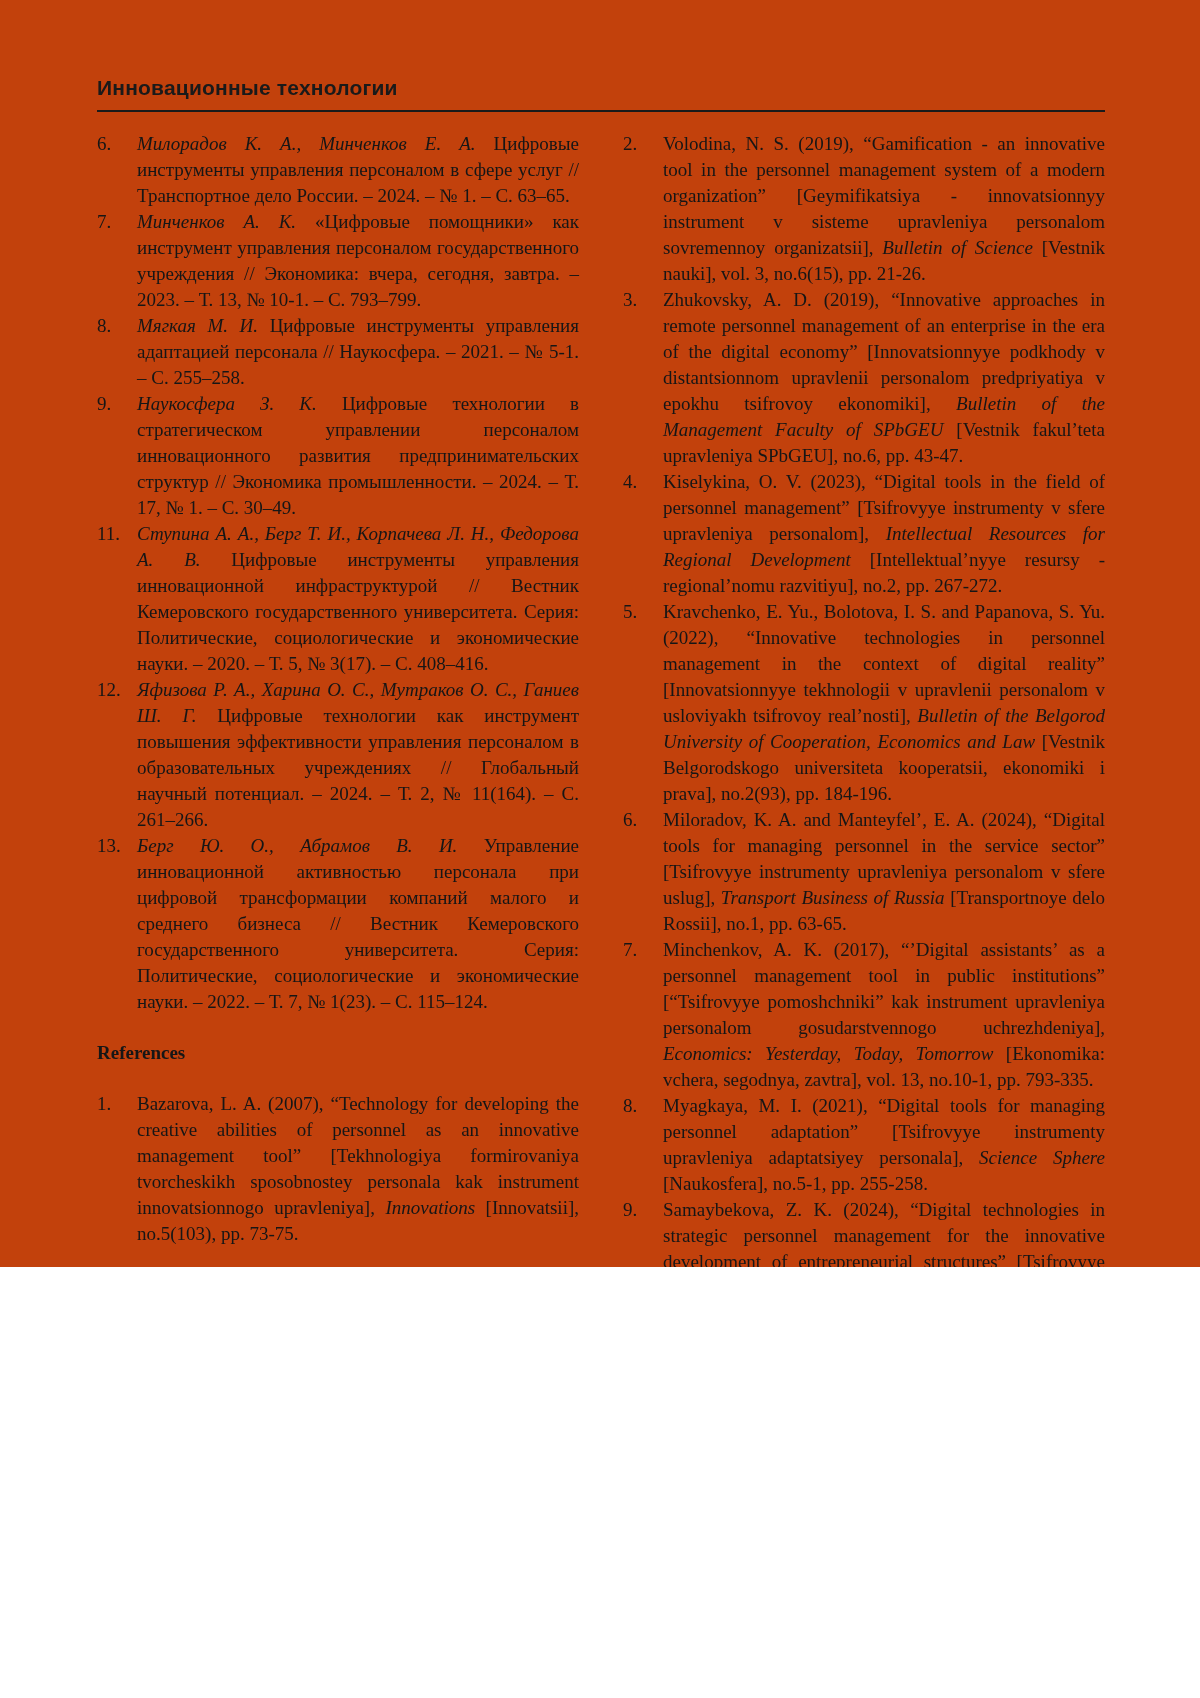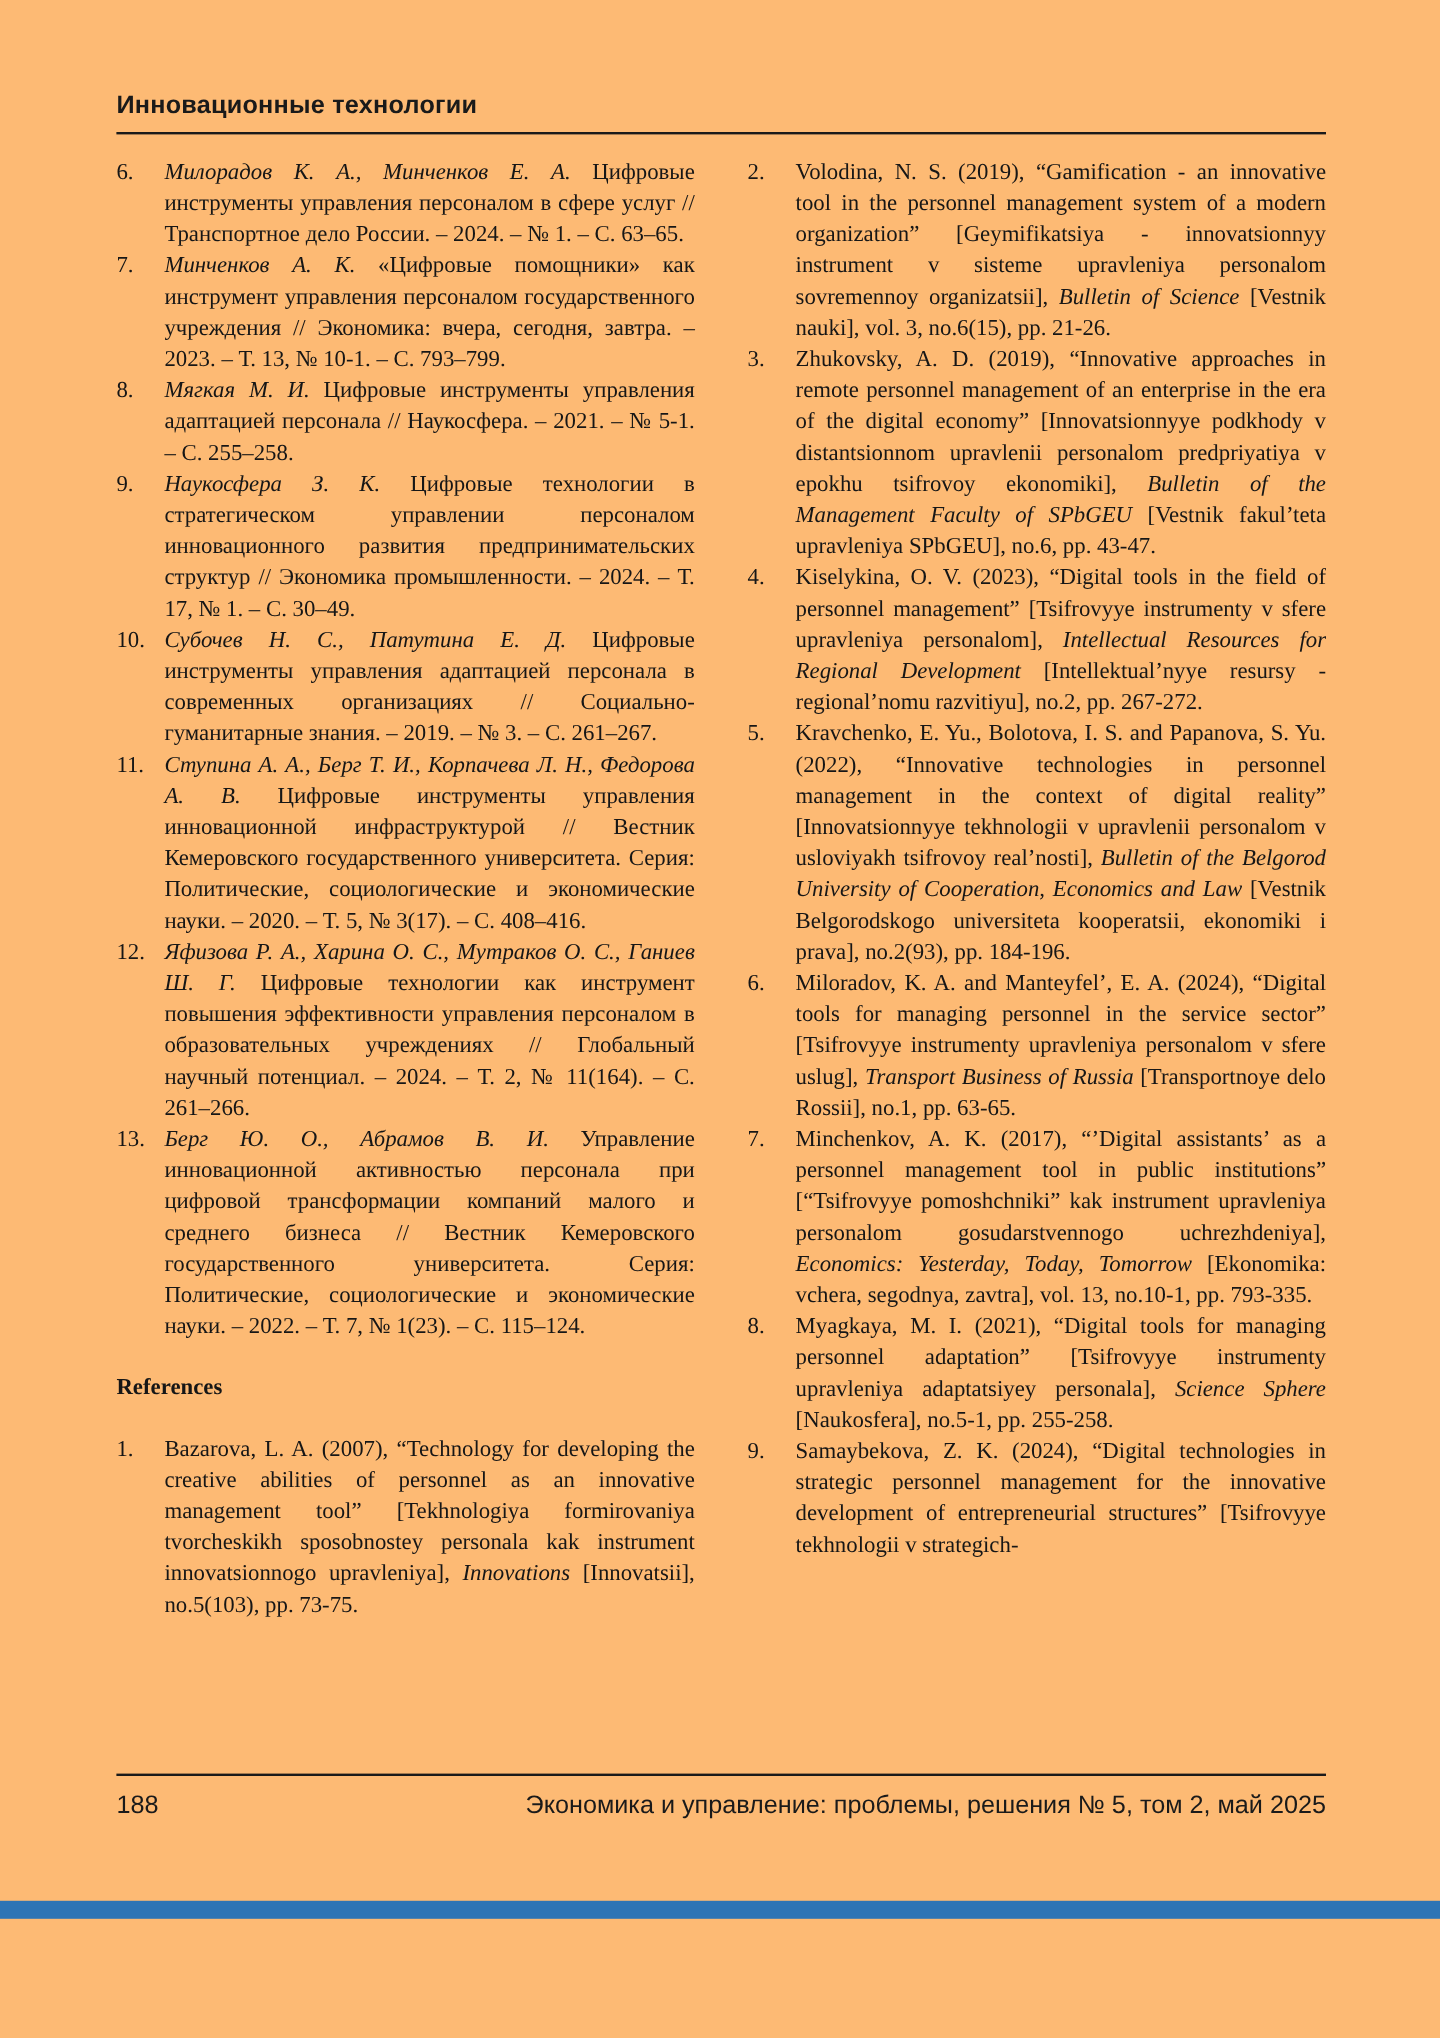--- a/index.html
+++ b/index.html
@@ -1,18 +1,18 @@
 <!DOCTYPE html>
 <html lang="ru"><head>
 <meta charset="utf-8">
 <title>Journal page 188</title>
 <style>
   html, body { margin: 0; padding: 0; background: #ffffff; }
   body { width: 1200px; height: 1698px; font-family: "Liberation Serif", serif; color: #161616; }
-  .page { position: relative; width: 1200px; height: 1698px; background: #fdba74; overflow: hidden; }
+  .page { position: relative; width: 1200px; height: 1267px; background: #c2410c; overflow: hidden; }
 
   
   .page-header { position: absolute; left: 97px; right: 95px; top: 76px; }
   .running-head { font-family: "Liberation Sans", sans-serif; font-weight: bold; font-size: 21px; color: #1a1a1a; letter-spacing: 0.2px; }
   .header-rule { border-bottom: 2px solid #1a1a1a; margin-top: 10px; }
 
   
   .columns { position: absolute; left: 97px; top: 131px; width: 1008px; height: 1342px; display: flex; gap: 44px; overflow: hidden; }
   .col { width: 482px; flex: none; font-size: 19px; line-height: 26px; }
   .ref { display: flex; }
@@ -49,24 +49,20 @@
             <span class="ref-num">7.</span>
             <span class="ref-body"><span class="it">Минченков А. К.</span><span> «Цифровые помощники» как инструмент управления персоналом государственного учреждения // Экономика: вчера, сегодня, завтра. – 2023. – Т. 13, № 10-1. – С. 793–799.</span></span>
           </div>
           <div class="ref">
             <span class="ref-num">8.</span>
             <span class="ref-body"><span class="it">Мягкая М. И.</span><span> Цифровые инструменты управления адаптацией персонала // Наукосфера. – 2021. – № 5-1. – С. 255–258.</span></span>
           </div>
           <div class="ref">
             <span class="ref-num">9.</span>
             <span class="ref-body"><span class="it">Наукосфера З. К.</span><span> Цифровые технологии в стратегическом управлении персоналом инновационного развития предпринимательских структур // Экономика промышленности. – 2024. – Т. 17, № 1. – С. 30–49.</span></span>
-          </div>
-          <div class="ref">
-            <span class="ref-num">10.</span>
-            <span class="ref-body"><span class="it">Субочев Н. С., Патутина Е. Д.</span><span> Цифровые инструменты управления адаптацией персонала в современных организациях // Социально-гуманитарные знания. – 2019. – № 3. – С. 261–267.</span></span>
           </div>
           <div class="ref">
             <span class="ref-num">11.</span>
             <span class="ref-body"><span class="it">Ступина А. А., Берг Т. И., Корпачева Л. Н., Федорова А. В.</span><span> Цифровые инструменты управления инновационной инфраструктурой // Вестник Кемеровского государственного университета. Серия: Политические, социологические и экономические науки. – 2020. – Т. 5, № 3(17). – С. 408–416.</span></span>
           </div>
           <div class="ref">
             <span class="ref-num">12.</span>
             <span class="ref-body"><span class="it">Яфизова Р. А., Харина О. С., Мутраков О. С., Ганиев Ш. Г.</span><span> Цифровые технологии как инструмент повышения эффективности управления персоналом в образовательных учреждениях // Глобальный научный потенциал. – 2024. – Т. 2, № 11(164). – С. 261–266.</span></span>
           </div>
           <div class="ref">

